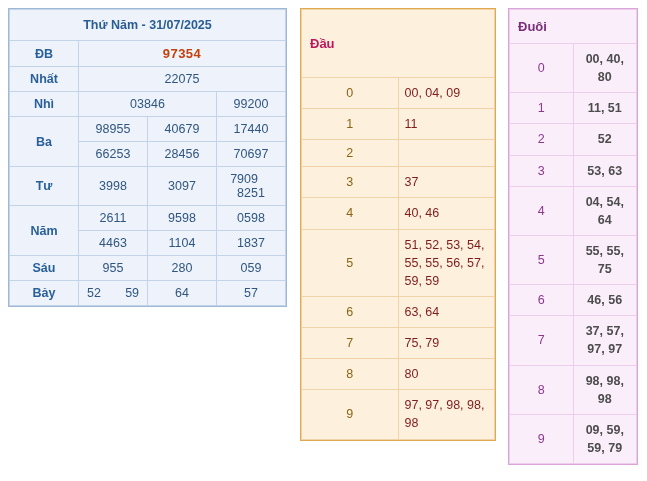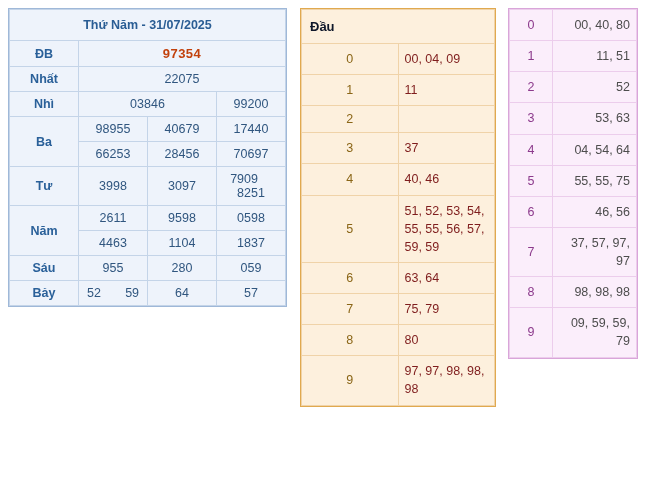--- a/index.html
+++ b/index.html
@@ -87,23 +87,23 @@
   .dau-table td {
     border: 1px solid #f0d3a8;
     font-size: 12.5px;
     color: #6b4a12;
     padding: 6px 6px;
     vertical-align: middle;
     background: #fdf0dd;
   }
   .dau-table .hdr {
     font-weight: bold;
-    color: #0f172a;
+    color: #be185d;
     font-size: 13px;
-    padding: 9px 8px;
+    padding: 26px 8px;
     border: 1px solid #f0d3a8;
   }
   .dau-table .k {
     width: 34px;
     text-align: center;
     color: #8a6516;
     font-weight: normal;
   }
   .dau-table .v {
     text-align: left;
@@ -140,23 +140,24 @@
     font-size: 13px;
     padding: 9px 8px;
     border: 1px solid #eccdec;
   }
   .duoi-table .k {
     width: 30px;
     text-align: center;
     color: #8c3a8c;
   }
   .duoi-table .v {
-    text-align: right;
+    text-align: center;
     color: #4d4d4d;
     line-height: 1.45;
+    font-weight: bold;
   }
 </style>
 </head>
 <body>
 
 <div class="page">
 
   <div class="main-table">
     <table>
       <tbody>
@@ -283,20 +284,23 @@
           <td class="v">97, 97, 98, 98, 98</td>
         </tr>
       </tbody>
     </table>
   </div>
 
   <div class="duoi-table">
     <table>
       <tbody>
         <tr>
+          <td class="hdr" colspan="2">Đuôi</td>
+        </tr>
+        <tr>
           <td class="k">0</td>
           <td class="v">00, 40, 80</td>
         </tr>
         <tr>
           <td class="k">1</td>
           <td class="v">11, 51</td>
         </tr>
         <tr>
           <td class="k">2</td>
           <td class="v">52</td>

